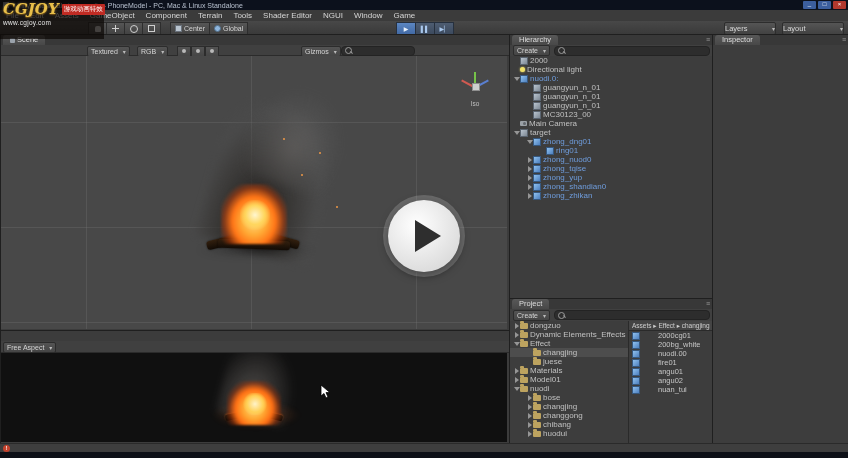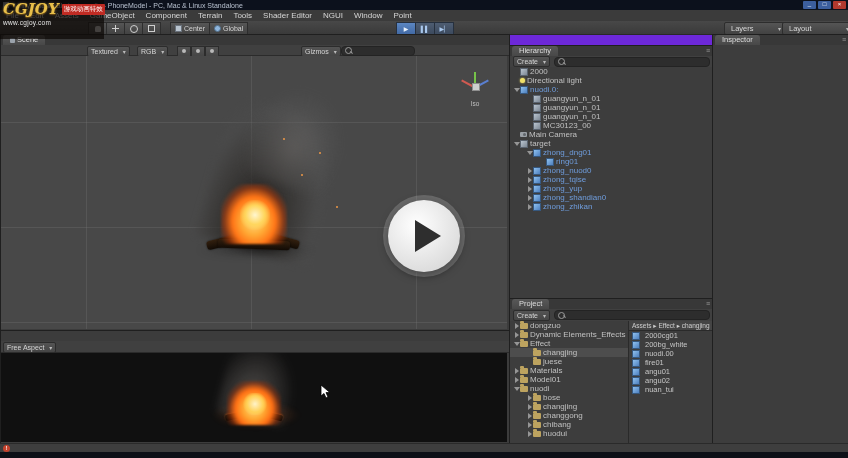--- a/index.html
+++ b/index.html
@@ -27,21 +27,21 @@
   .move-ic::after{content:"";position:absolute;left:0;top:3px;width:7px;height:1px;background:#cfcfcf;}
   .rot-ic{width:6px;height:6px;border:1px solid #cfcfcf;border-radius:50%;}
   .scale-ic{width:5px;height:5px;border:1px solid #cfcfcf;}
   .pivot-group{position:absolute;left:170px;top:1px;display:flex;}
   .sq-ic{width:5px;height:5px;background:#b9c4cf;border:1px solid #6a727c;}
   .gl-ic{width:5px;height:5px;background:#8fb6dd;border-radius:50%;border:1px solid #51708c;}
   .play-group{position:absolute;left:396px;top:1px;display:flex;}
   .pbtn{width:18px;height:11px;background:linear-gradient(#4e5d72,#3c4a5e);border:1px solid #26303e;color:#a9c8ee;font-size:6px;display:flex;align-items:center;justify-content:center;}
   .pbtn + .pbtn{border-left:none;}
   .pbtn.active{background:linear-gradient(#5b86c2,#426aa5);color:#e9f2fc;}
-  .dd{position:absolute;top:1px;height:11px;background:linear-gradient(#555,#424242);border:1px solid #2d2d2d;border-radius:2px;color:#d8d8d8;font-size:7.5px;display:flex;align-items:center;justify-content:space-between;padding:0 6px;}
+  .dd{position:absolute;top:1px;height:11px;background:linear-gradient(#555,#424242);border:1px solid #2d2d2d;border-radius:2px;color:#d8d8d8;font-size:7.5px;display:flex;align-items:center;justify-content:space-between;padding:0 0;}
   .car{font-size:6px;color:#bbb;margin-left:3px;}
 
   
   .panel{position:absolute;background:#3c3c3c;border:1px solid #1f1f1f;}
   .tabbar{position:absolute;left:0;top:0;right:0;height:10px;background:#383838;border-bottom:1px solid #2a2a2a;display:flex;align-items:flex-end;}
   .tab{height:10px;padding:0 7px;background:linear-gradient(#585858,#484848);border-radius:3px 3px 0 0;color:#dedede;font-size:7.5px;line-height:10px;margin-left:2px;display:flex;align-items:center;gap:2px;white-space:nowrap;}
   .tab-ic{width:5px;height:5px;background:#9aa2ab;border-radius:1px;}
   .panel-menu{position:absolute;right:3px;top:1px;color:#9a9a9a;font-size:7px;}
   .mini-dd{height:9px;display:inline-flex;align-items:center;gap:2px;padding:0 3px;background:linear-gradient(#545454,#454545);border:1px solid #2c2c2c;border-radius:2px;color:#d5d5d5;font-size:7px;white-space:nowrap;}
   .searchbox{height:8px;background:#2d2d2d;border:1px solid #232323;border-radius:4px;display:flex;align-items:center;padding:0 3px;gap:2px;}
@@ -109,32 +109,32 @@
   .gsmoke{position:absolute;left:222px;top:-8px;width:72px;height:76px;background:radial-gradient(ellipse at 45% 75%, rgba(120,116,112,0.65) 0%, rgba(85,82,80,0.4) 45%, transparent 75%);transform:rotate(14deg);filter:blur(3px);}
   .gglow{position:absolute;left:210px;top:48px;width:90px;height:28px;background:radial-gradient(ellipse, rgba(255,110,25,0.25), transparent 70%);filter:blur(2px);}
   .gflame{position:absolute;left:226px;top:28px;width:54px;height:44px;background:radial-gradient(ellipse at 50% 62%, #ffd97c 0%, #ffa832 28%, #ff6f14 48%, rgba(160,50,6,0.5) 66%, transparent 80%);filter:blur(1px);}
   .gcore{position:absolute;left:242px;top:40px;width:24px;height:22px;background:radial-gradient(circle,#fff3c8,#ffd056 50%,transparent 75%);}
   .glogs{position:absolute;left:222px;top:54px;width:64px;height:16px;}
   .glog{position:absolute;background:linear-gradient(#2c1b0e,#0d0805);border-radius:2px;box-shadow:0 -1px 2px rgba(255,120,30,0.35);}
   .gl1{left:2px;top:4px;width:40px;height:6px;transform:rotate(-12deg);}
   .gl2{left:22px;top:4px;width:38px;height:6px;transform:rotate(14deg);}
 
   
-  .hier-panel{left:509px;top:34px;width:203px;height:264px;margin-top:11px;}
+  .hier-panel{left:509px;top:34px;width:203px;height:264px;}
   .createbar{position:absolute;left:0;top:10px;right:0;height:11px;background:#404040;border-bottom:1px solid #2b2b2b;display:flex;align-items:center;gap:4px;padding:0 3px;}
   .createbar .searchbox{flex:1;}
   .treebody{position:absolute;left:0;top:21px;right:0;bottom:0;background:#3d3d3d;overflow:hidden;}
 
   
   .proj-panel{left:509px;top:298px;width:203px;height:145px;}
   .pbody{position:absolute;left:0;top:22px;right:0;bottom:0;display:flex;}
   .ptree{width:118px;background:#3d3d3d;border-right:1px solid #2a2a2a;overflow:hidden;}
   .passets{flex:1;background:#3d3d3d;overflow:hidden;}
   .pbreadcrumb{height:9px;background:#444;border-bottom:1px solid #2a2a2a;color:#cfcfcf;font-size:6.5px;line-height:9px;padding-left:3px;white-space:nowrap;overflow:hidden;}
-  .arow{display:flex;align-items:center;height:9px;padding-left:3px;gap:5px;}
+  .arow{display:flex;align-items:center;height:9px;padding-left:3px;gap:18px;}
   .arow .lbl{font-size:7.5px;color:#c6c6c6;white-space:nowrap;}
 
   
   .insp-panel{left:712px;top:34px;width:136px;height:409px;}
   .insp-body{position:absolute;left:0;top:10px;right:0;bottom:0;background:#3d3d3d;}
 
   
   .statusbar{position:absolute;left:0;top:443px;width:848px;height:9px;background:#3e3e3e;border-top:1px solid #2a2a2a;display:flex;align-items:center;gap:3px;padding-left:3px;}
   .err-ic{width:7px;height:7px;border-radius:50%;background:#c5432e;color:#fff;font-size:5px;line-height:7px;text-align:center;font-weight:bold;flex:none;}
   .status-text{color:#d9532f;font-size:7.5px;white-space:nowrap;overflow:hidden;}
@@ -170,21 +170,21 @@
     <span>File</span>
     <span>Edit</span>
     <span>Assets</span>
     <span>GameObject</span>
     <span>Component</span>
     <span>Terrain</span>
     <span>Tools</span>
     <span>Shader Editor</span>
     <span>NGUI</span>
     <span>Window</span>
-    <span>Point</span>
+    <span>Game</span>
   </div>
 
   <div class="toolbar">
     <div class="tool-group">
       <div class="tbtn">
           <span class="hand-ic"></span>
         </div>
       <div class="tbtn">
           <span class="move-ic"></span>
         </div>

